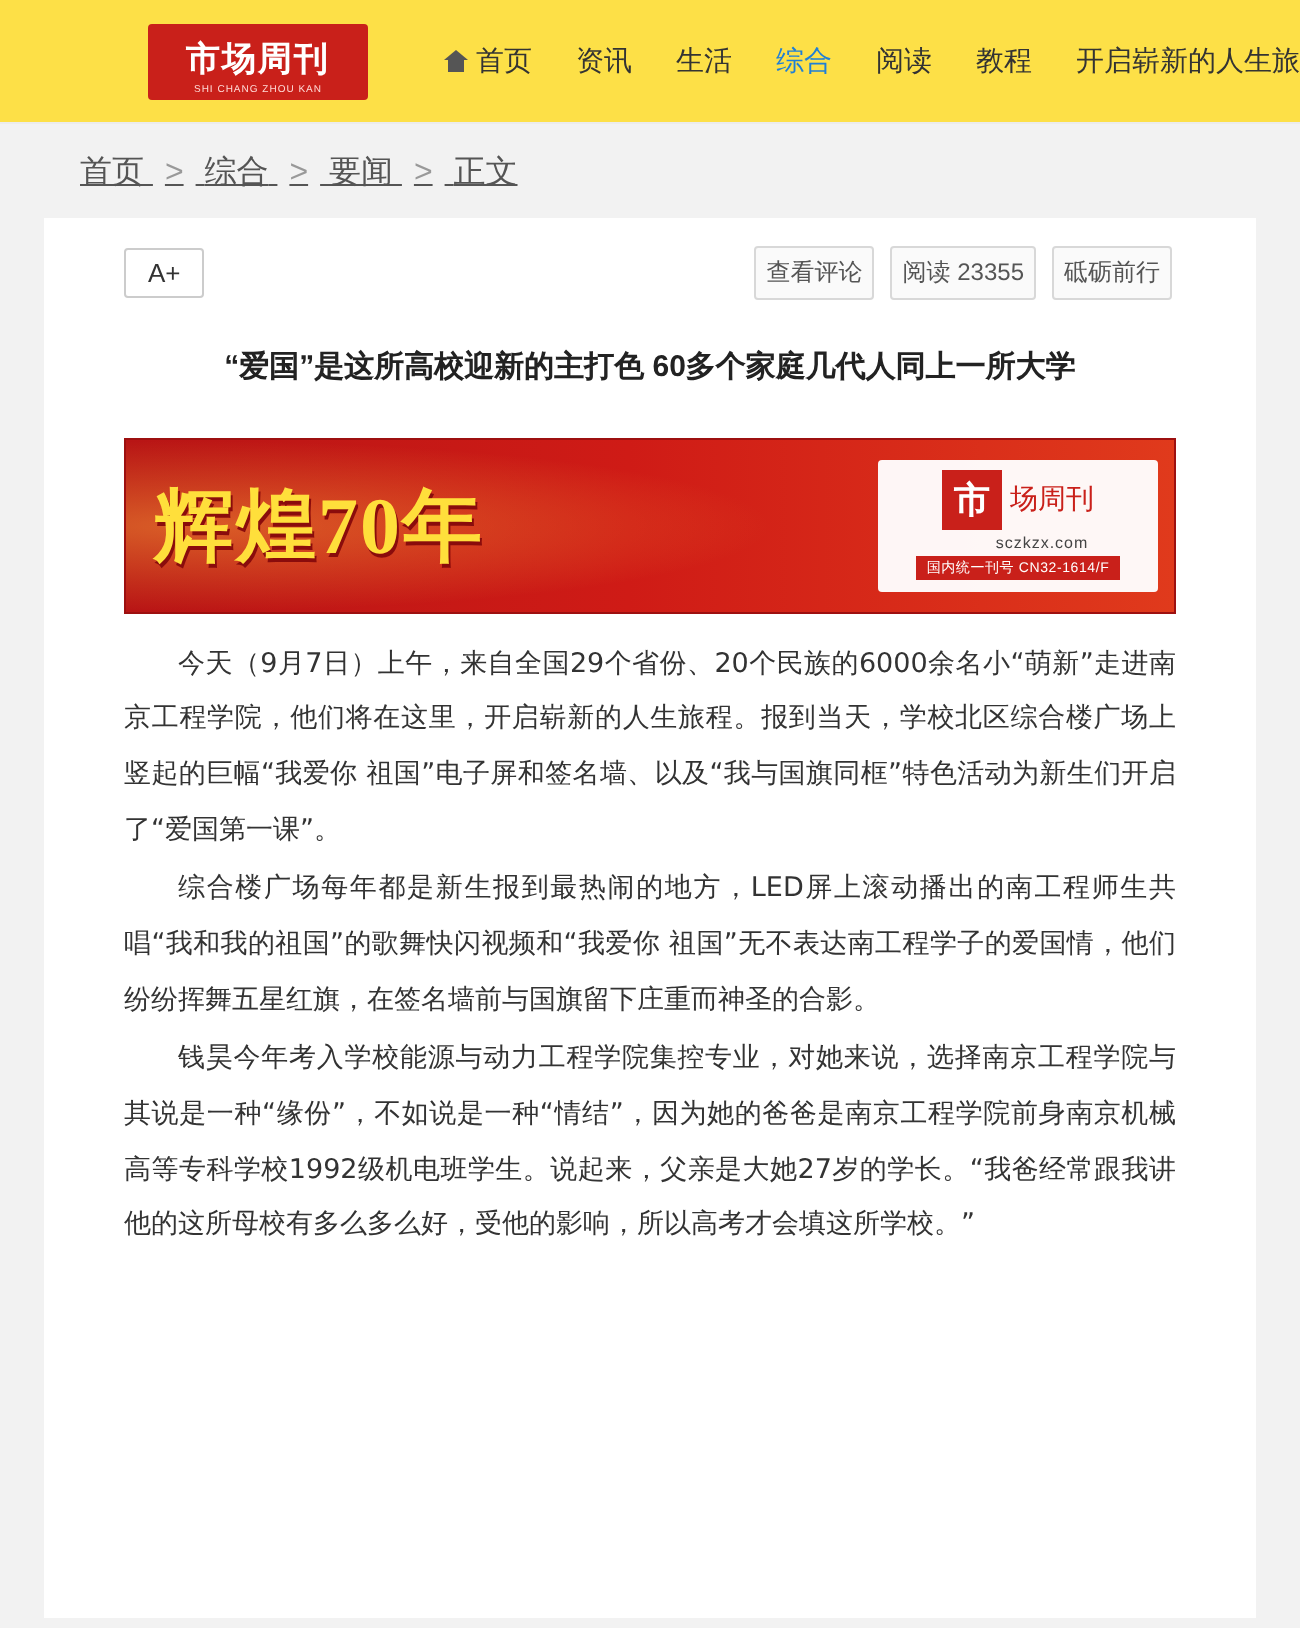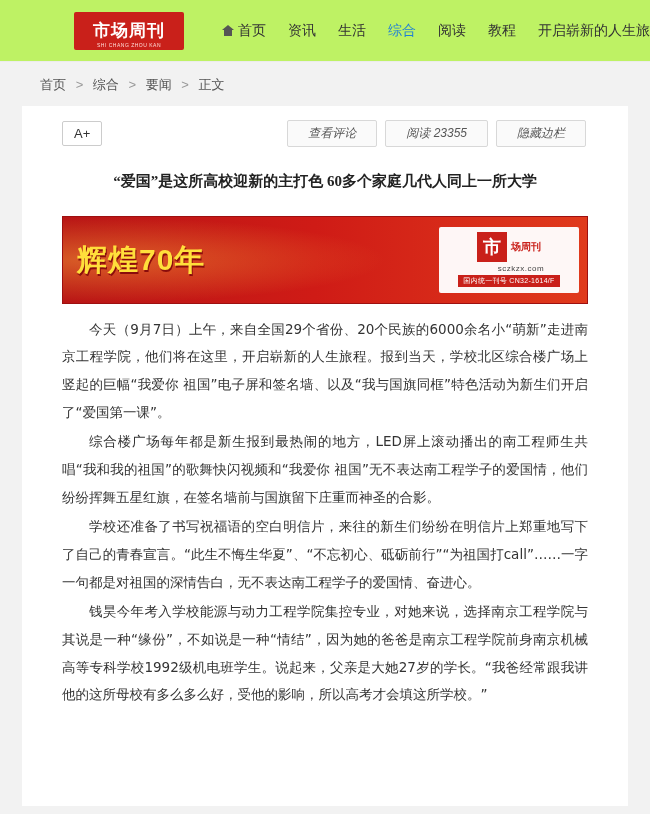--- a/index.html
+++ b/index.html
@@ -11,21 +11,21 @@
   }
   .page {
     position: relative;
     width: 650px; height: 814px;
     overflow: hidden;
     background: #f2f2f2;
   }
 
   
   .header {
-    background: #bef264;
+    background: #fde047;
     height: 62px;
     display: flex;
     align-items: center;
     padding: 0 16px;
     border-bottom: 1px solid #ececec;
   }
   .logo {
     width: 110px; height: 38px;
     background: #c9201a;
     border-radius: 2px;
@@ -89,22 +89,23 @@
     position: absolute;
     left: 2px; top: 5px;
     width: 8px; height: 6px;
     background: #555;
   }
 
   
   .crumb-wrap {
     background: #f2f2f2;
     padding: 14px 0 12px 40px;
-    font-size: 13px;
+    font-size: 16px;
     color: #555555;
+    text-decoration: underline;
   }
   .crumb-wrap .sep { margin: 0 6px; color: #999999; }
   .crumb-wrap .crumb { color: #555555; cursor: pointer; }
 
   
   .card {
     background: #ffffff;
     margin: 0 22px;
     padding: 14px 18px 0 18px;
     min-height: 700px;
@@ -125,32 +126,30 @@
     border-radius: 2px;
     cursor: pointer;
     line-height: 1.2;
   }
   .toolbar-right { display: flex; gap: 8px; }
   .pill {
     border: 1px solid #d8d8d8;
     background: #fafafa;
     color: #555555;
     font-size: 12px;
-    padding: 4px 20px;
+    padding: 4px 5px;
     border-radius: 2px;
     cursor: pointer;
     white-space: nowrap;
-    font-style: italic;
   }
 
   .title-row {
     display: flex;
     align-items: center;
     margin-top: 14px;
-    font-family: Liberation Serif, serif;
   }
   .title-bar {
     width: 4px;
     background: #1f7fd6;
     flex: none;
   }
   .title-bar.right { margin-left: auto; }
   .art-title {
     flex: 1;
     text-align: center;
@@ -177,23 +176,23 @@
     width: 62%;
     background: radial-gradient(ellipse at 10% 50%, rgba(255,180,60,.45), rgba(200,20,20,0) 70%);
   }
   .banner-text {
     position: absolute;
     left: 14px; top: 50%;
     transform: translateY(-50%);
     display: flex;
     align-items: center;
     gap: 44px;
-    font-family: Liberation Sans, sans-serif;
+    font-family: Liberation Serif, serif;
     font-weight: bold;
-    font-size: 30px;
+    font-size: 40px;
     color: #ffdf3b;
     text-shadow: 1px 2px 0 #8a0c0c;
     letter-spacing: 1px;
     white-space: nowrap;
   }
   .banner-logo {
     position: absolute;
     right: 8px; top: 10px;
     width: 140px; height: 66px;
     background: rgba(255,255,255,.96);
@@ -210,21 +209,21 @@
   .banner-logo .bl-mark {
     width: 30px; height: 30px;
     background: #c9201a;
     color: #fff;
     font-size: 18px;
     font-weight: bold;
     display: flex; align-items: center; justify-content: center;
     font-family: "DejaVu Sans", sans-serif;
   }
   .banner-logo .bl-name {
-    font-size: 10px; font-weight: bold; color: #c9201a;
+    font-size: 14px; font-weight: normal; color: #c9201a;
     font-family: "DejaVu Sans", sans-serif;
   }
   .banner-logo .bl-url { font-size: 8px; color: #444; letter-spacing: .5px; margin-left: 24px; }
   .banner-logo .bl-issn {
     font-size: 7px; color: #ffffff; background: #c9201a;
     padding: 1px 5px; letter-spacing: .3px;
   }
 
   
   .body {
@@ -284,21 +283,21 @@
     <span class="crumb">正文</span>
   </div>
 
   <div class="card">
 
     <div class="toolbar">
       <button class="btn-fontsize">A+</button>
       <div class="toolbar-right">
         <span class="pill">查看评论</span>
         <span class="pill">阅读 23355</span>
-        <span class="pill">隐藏边栏</span>
+        <span class="pill">砥砺前行</span>
       </div>
     </div>
 
     <div class="title-row">
       <div class="title-bar"></div>
       <div class="art-title">“爱国”是这所高校迎新的主打色 60多个家庭几代人同上一所大学</div>
       <div class="title-bar right"></div>
     </div>
 
     <div class="banner">
@@ -311,18 +310,17 @@
           <span class="bl-name">场周刊</span>
         </div>
         <div class="bl-url">sczkzx.com</div>
         <div class="bl-issn">国内统一刊号 CN32-1614/F</div>
       </div>
     </div>
 
     <div class="body">
       <p>今天（9月7日）上午，来自全国29个省份、20个民族的6000余名小“萌新”走进南京工程学院，他们将在这里，开启崭新的人生旅程。报到当天，学校北区综合楼广场上竖起的巨幅“我爱你 祖国”电子屏和签名墙、以及“我与国旗同框”特色活动为新生们开启了“爱国第一课”。</p>
       <p>综合楼广场每年都是新生报到最热闹的地方，LED屏上滚动播出的南工程师生共唱“我和我的祖国”的歌舞快闪视频和“我爱你 祖国”无不表达南工程学子的爱国情，他们纷纷挥舞五星红旗，在签名墙前与国旗留下庄重而神圣的合影。</p>
-      <p>学校还准备了书写祝福语的空白明信片，来往的新生们纷纷在明信片上郑重地写下了自己的青春宣言。“此生不悔生华夏”、“不忘初心、砥砺前行”“为祖国打call”……一字一句都是对祖国的深情告白，无不表达南工程学子的爱国情、奋进心。</p>
       <p>钱昊今年考入学校能源与动力工程学院集控专业，对她来说，选择南京工程学院与其说是一种“缘份”，不如说是一种“情结”，因为她的爸爸是南京工程学院前身南京机械高等专科学校1992级机电班学生。说起来，父亲是大她27岁的学长。“我爸经常跟我讲他的这所母校有多么多么好，受他的影响，所以高考才会填这所学校。”</p>
     </div>
 
   </div>
 </div>
 
 </body></html>

